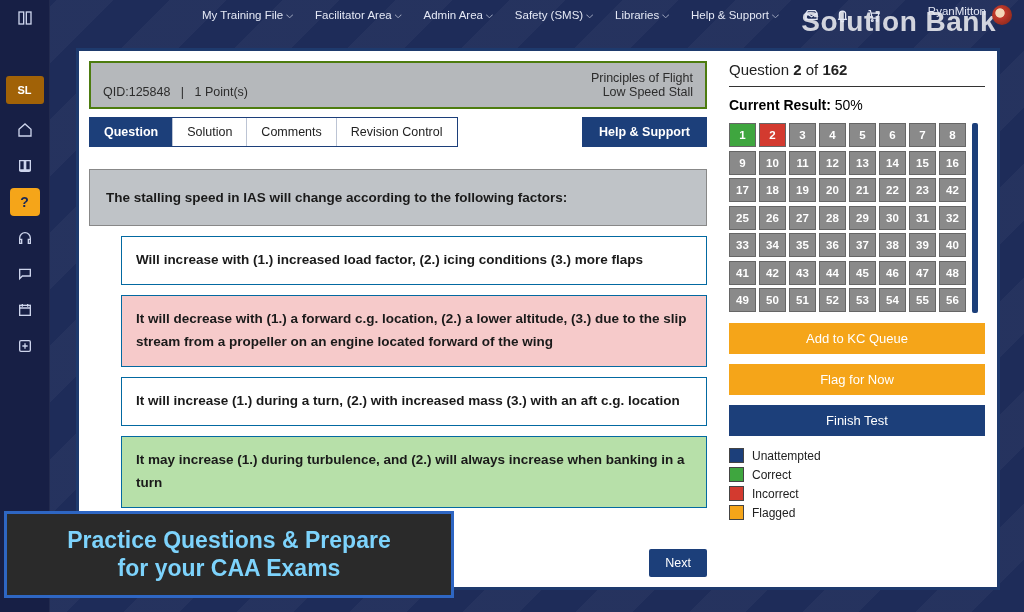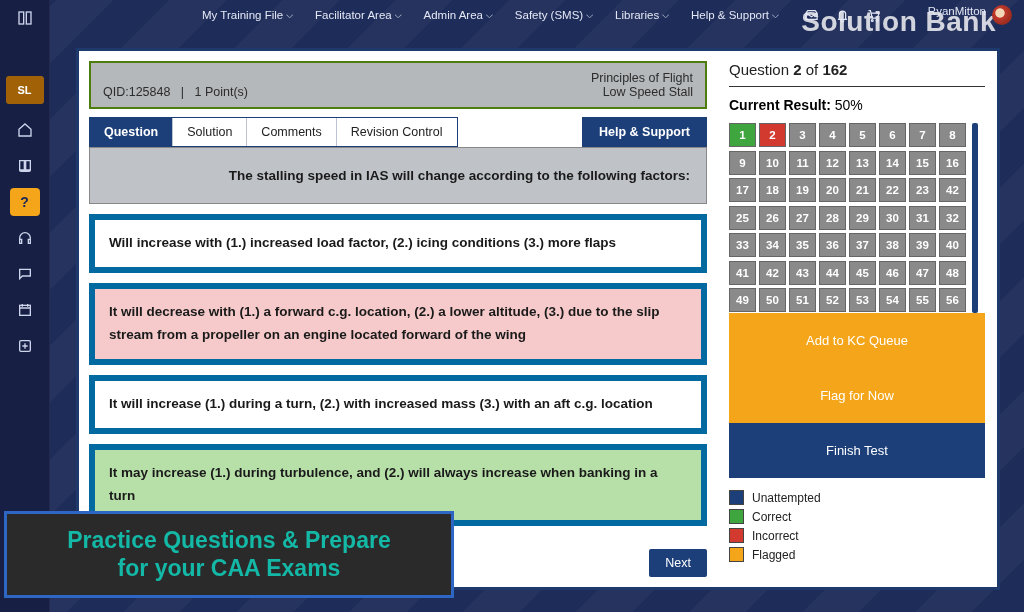--- a/index.html
+++ b/index.html
@@ -39,23 +39,23 @@
 
 
 .tabsrow { display:flex; align-items:stretch; margin-top:8px; }
 .tabs { display:flex; border:1px solid #1c3f7a; }
 .tab { padding:7px 14px; font-size:12.5px; background:#fff; color:#222; border-right:1px solid #bcc4d4; cursor:pointer; }
 .tab.active { background:#1c3f7a; color:#fff; font-weight:600; }
 .tab:last-child { border-right:none; }
 .help-btn { margin-left:auto; background:#1c3f7a; color:#fff; padding:7px 16px; font-size:12.5px; font-weight:600; border:1px solid #1c3f7a; cursor:pointer; }
 
 
-.qtext { margin-top:0; background:#bfc3c7; border:1px solid #888; padding:20px 16px; font-size:13.5px; font-weight:600; color:#1a1a1a;text-align:right; }
-
-.answer { margin-top:10px; padding:12px 14px; font-size:13.5px; font-weight:600; color:#1a1a1a; border:6px solid #0369a1; background:#fff; line-height:1.7; }
+.qtext { margin-top:22px; background:#bfc3c7; border:1px solid #888; padding:20px 16px; font-size:13.5px; font-weight:600; color:#1a1a1a; }
+
+.answer { margin-top:10px; padding:12px 14px; font-size:13.5px; font-weight:600; color:#1a1a1a; border:1px solid #0369a1; background:#fff; line-height:1.7;margin-left:32px; }
 .answer.incorrect { background:#f6caca; }
 .answer.correct { background:#b7e0a9; }
 
 
 .qnav { display:flex; justify-content:space-between; margin-top:auto; padding-top:10px; }
 .btn-back { background:#f5a519; color:#1a2856; padding:6px 14px; border:1px solid #1c3f7a; font-size:12.5px; font-weight:500; cursor:pointer; border-radius:2px; }
 .btn-next { background:#1c3f7a; color:#fff; padding:6px 16px; border:none; font-size:12.5px; font-weight:500; cursor:pointer; border-radius:2px; }
 
 
 .scol h3 { font-size:15px; font-weight:400; color:#222; }
@@ -64,34 +64,34 @@
 .scol .result-line { font-size:14px; font-weight:700; margin-bottom:10px; }
 .scol .result-line span.val { font-weight:400; }
 
 .grid-wrap { position:relative; display:flex; }
 .num-grid { display:grid; grid-template-columns: repeat(8, 27px); gap:3px; }
 .num-cell { width:27px; height:24px; background:#8a8a8a; color:#fff; font-size:11.5px; font-weight:700; display:flex; align-items:center; justify-content:center; border:1px solid #666; cursor:pointer; }
 .num-cell.correct { background:#3fa63f; }
 .num-cell.incorrect { background:#d33a2f; }
 .grid-scroll { width:6px; height:190px; background:#1c3f7a; margin-left:6px; border-radius:2px; }
 
-.action-btn { width:100%; padding:20px; font-size:13px; text-align:center; font-weight:500; margin-top:0; border:none; cursor:pointer; }
+.action-btn { width:100%; padding:8px; font-size:13px; text-align:center; font-weight:500; margin-top:10px; border:none; cursor:pointer; }
 .action-btn.orange { background:#f5a519; color:#fff; }
 .action-btn.blue { background:#1c3f7a; color:#fff; }
 
 .legend { margin-top:12px; display:flex; flex-direction:column; gap:4px; font-size:12px; color:#222; }
 .legend .row { display:flex; align-items:center; gap:8px; }
 .legend .sw { width:15px; height:15px; border:1px solid #444; }
 .sw.l-unatt { background:#1c3f7a; }
 .sw.l-corr { background:#3fa63f; }
 .sw.l-inc { background:#d33a2f; }
 .sw.l-flag { background:#f5a519; }
 
 
-.promo { position:absolute; bottom:14px; left:4px; width:450px; background:#2a2a2a; border:3px solid #2e66c3; color:#14b8a6; font-size:23px; font-weight:700; text-align:center; padding:12px 8px; line-height:1.25; z-index:7; }
+.promo { position:absolute; bottom:14px; left:4px; width:450px; background:#2a2a2a; border:3px solid #2e66c3; color:#7dd3fc; font-size:23px; font-weight:700; text-align:center; padding:12px 8px; line-height:1.25; z-index:7; }
 
 svg { display:block; }
 </style>
 </head>
 <body>
 
 <div class="bg-overlay"></div>
 
 <div class="topbar">
   <div class="nav-items">

